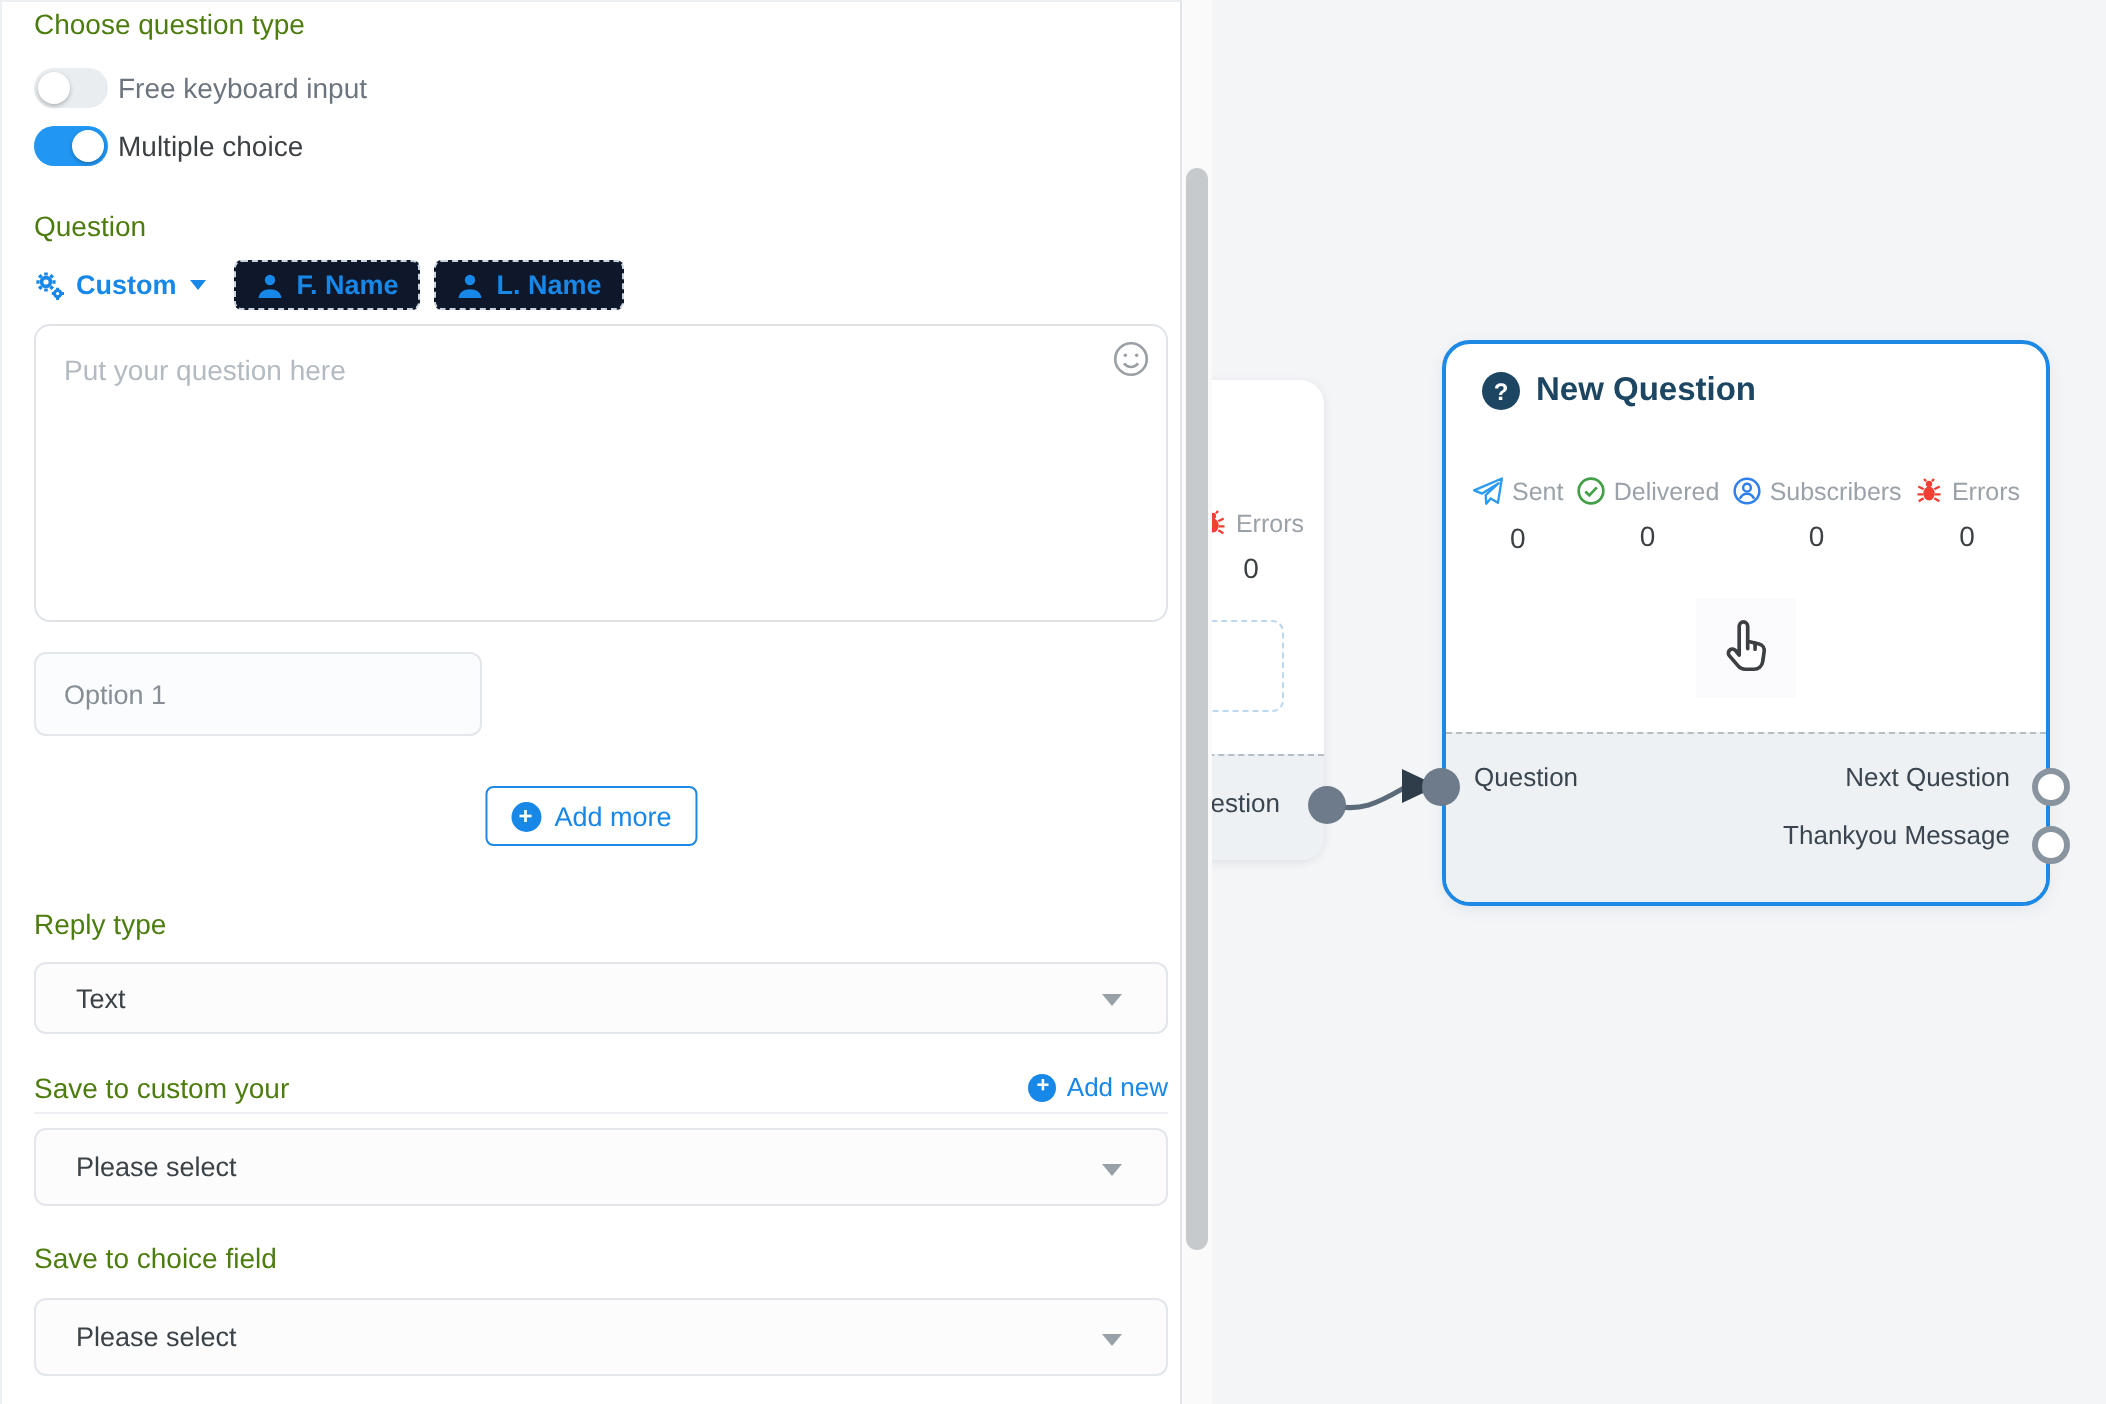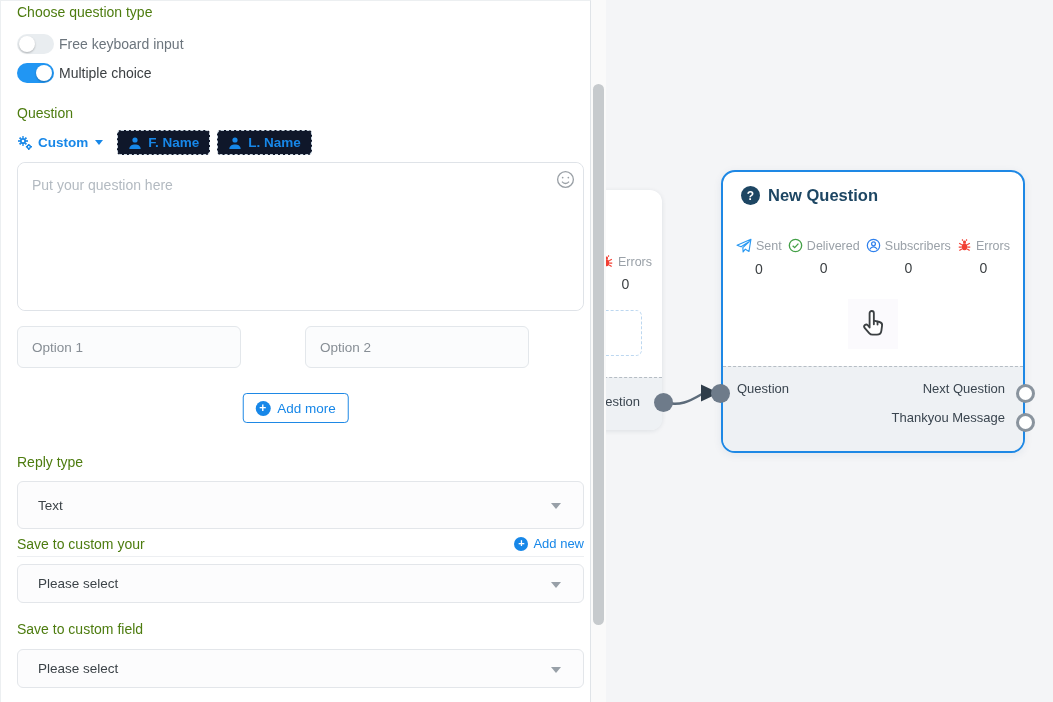--- a/index.html
+++ b/index.html
@@ -33,21 +33,21 @@
   .option-input { position:absolute; top:325px; height:42px; width:224px; background:#fbfcfd; border:1px solid #e3e7eb;
     border-radius:6px; font-family:"Liberation Sans", sans-serif; font-size:13.5px; color:#3c4043; padding:0 14px; outline:none; }
   .option-input::placeholder { color:#878e95; }
 
   .add-more-btn { position:absolute; top:392px; left:50%; transform:translateX(-50%); height:30px; padding:0 12px;
     display:flex; align-items:center; gap:7px; background:#fff; border:1px solid #1e88e5; border-radius:4px;
     color:#1787e8; font-size:13.5px; cursor:pointer; font-family:"Liberation Sans", sans-serif; }
   .plus-circle { width:15px; height:15px; border-radius:50%; background:#1787e8; color:#fff; font-size:12px; font-weight:bold;
     display:flex; align-items:center; justify-content:center; line-height:1; }
 
-  .select-box { position:absolute; left:16px; width:567px; height:48px; background:#fcfcfd; border:1px solid #e3e6ea;
+  .select-box { position:absolute; left:16px; width:567px; height:36px; background:#fcfcfd; border:1px solid #e3e6ea;
     border-radius:6px; display:flex; align-items:center; padding-left:20px; font-size:13.5px; color:#3c4348; cursor:pointer; }
   .select-caret { position:absolute; right:22px; top:50%; margin-top:-2px; width:0; height:0;
     border-left:5px solid transparent; border-right:5px solid transparent; border-top:6px solid #98a0a8; }
 
   .field-header { position:absolute; left:16px; top:535px; width:567px; height:21px; border-bottom:1px solid #edeff2;
     display:flex; align-items:flex-start; justify-content:space-between; }
   .add-new-link { display:flex; align-items:center; gap:5px; color:#1787e8; font-size:13px; cursor:pointer; }
   .plus-circle-sm { width:14px; height:14px; border-radius:50%; background:#1787e8; color:#fff; font-size:11px; font-weight:bold;
     display:flex; align-items:center; justify-content:center; line-height:1; }
 
@@ -157,21 +157,20 @@
         <svg width="19" height="19" viewBox="0 0 20 20" fill="none" stroke="#9aa0a6" stroke-width="1.4">
           <circle cx="10" cy="10" r="8.3"></circle>
           <circle cx="7" cy="8" r="0.9" fill="#9aa0a6" stroke="none"></circle>
           <circle cx="13" cy="8" r="0.9" fill="#9aa0a6" stroke="none"></circle>
           <path d="M6.3 12.3c1 1.3 2.3 1.9 3.7 1.9s2.7-.6 3.7-1.9"></path>
         </svg>
       </span>
     </div>
 
     <input class="option-input" style="left: 16px;" placeholder="Option 1">
-    <input class="option-input" style="left: 304px;" placeholder="Option 2">
 
     <button class="add-more-btn">
       <span class="plus-circle">+</span>
       <span>Add more</span>
     </button>
 
     <div class="plabel" style="top:453px;">Reply type</div>
     <div class="select-box" style="top:480px;">
       <span>Text</span>
       <span class="select-caret"></span>
@@ -182,21 +181,21 @@
       <span class="add-new-link">
         <span class="plus-circle-sm">+</span>
         <span>Add new</span>
       </span>
     </div>
     <div class="select-box" style="top:563px; height:39px;">
       <span>Please select</span>
       <span class="select-caret"></span>
     </div>
 
-    <div class="plabel" style="top:620px;">Save to custom field</div>
+    <div class="plabel" style="top:620px;">Save to choice field</div>
     <div class="select-box" style="top:648px; height:39px;">
       <span>Please select</span>
       <span class="select-caret"></span>
     </div>
   </div>
 
   <div class="vscrollbar">
     <div class="thumb"></div>
   </div>
 

